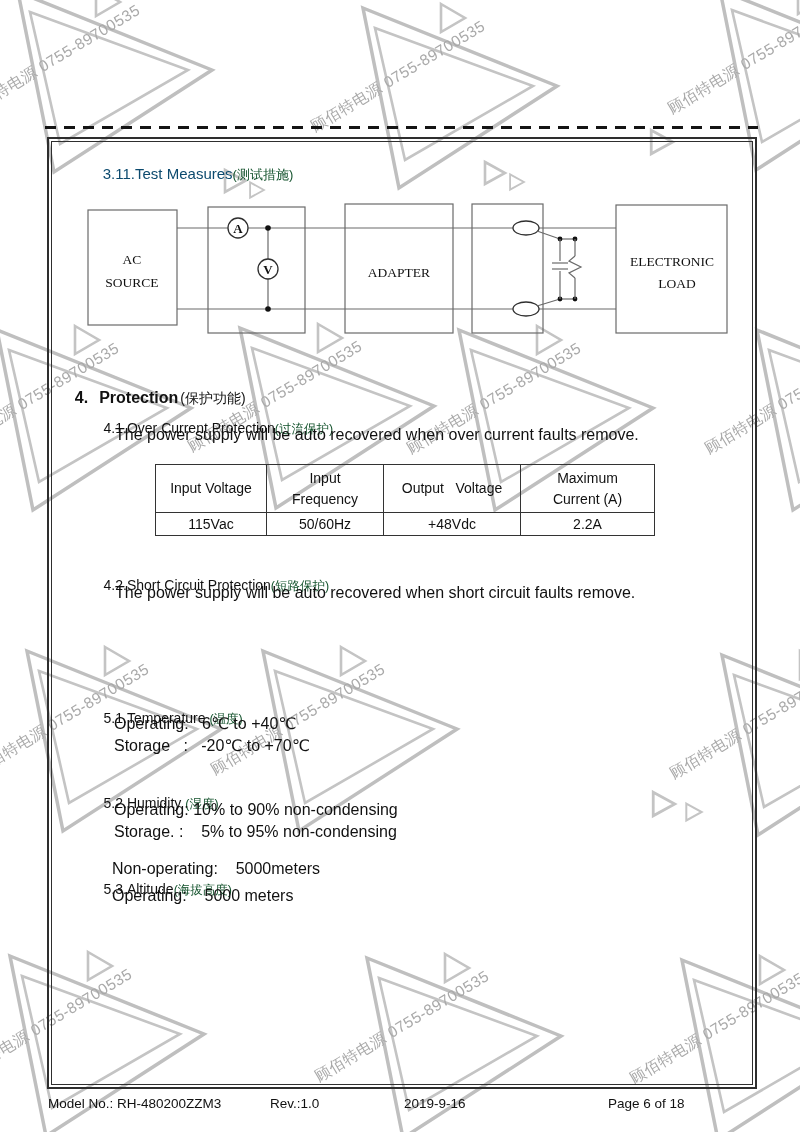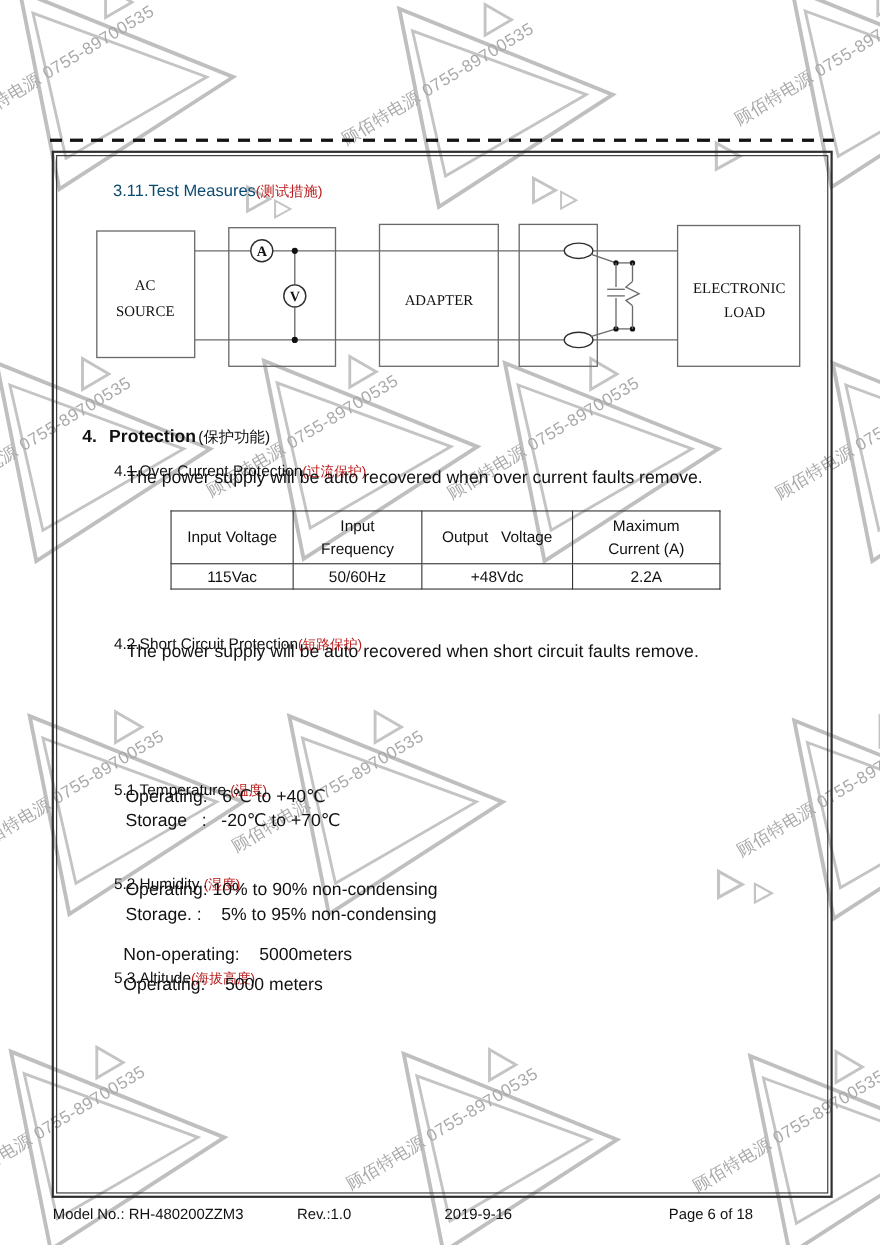--- a/index.html
+++ b/index.html
@@ -12,21 +12,21 @@
   .wmtext{font-size:15.5px;fill:#a9a9a9;letter-spacing:.5px;font-family:"Liberation Sans",sans-serif;}
   
   .dashline{position:absolute;left:45px;top:126px;width:713px;height:3px;z-index:2;
     background:repeating-linear-gradient(90deg,#141414 0 11px,transparent 11px 19px);}
   .page-border{position:absolute;left:47px;top:137px;width:706px;height:948px;
     border:2px solid #2e2e2e;z-index:2;pointer-events:none;}
   .page-border::before{content:'';position:absolute;inset:2px;border:1px solid #2e2e2e;}
   
   .abs{position:absolute;z-index:3;white-space:pre;}
   .t-title{font-size:15px;color:#0c4a6e;}
-  .cjk{font-size:13px;color:#b91c1c;}
+  .cjk{font-size:13px;color:#14532d;}
   .h-num{font-size:16px;font-weight:bold;}
   .h-title{font-size:16px;font-weight:bold;margin-left:11px;}
   .h-cjk{font-size:14px;font-weight:normal;margin-left:2px;}
   .sub{font-size:14px;}
   .sub .cjk{font-size:12.5px;}
   .body-line{font-size:16px;}
   
   table.spec{border-collapse:collapse;z-index:3;position:absolute;left:155px;top:464px;}
   table.spec td,table.spec th{border:1px solid #333;font-weight:normal;font-size:14px;
      text-align:center;vertical-align:middle;white-space:pre-wrap;padding:0;line-height:1.45;}

